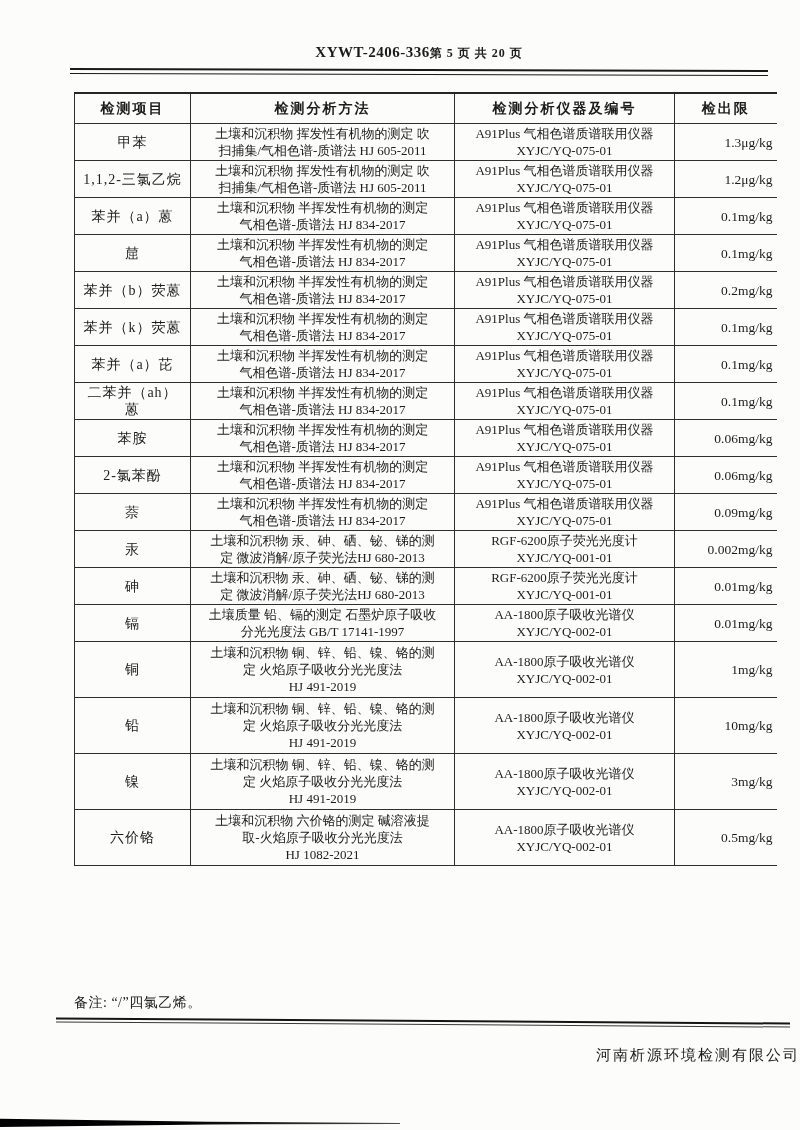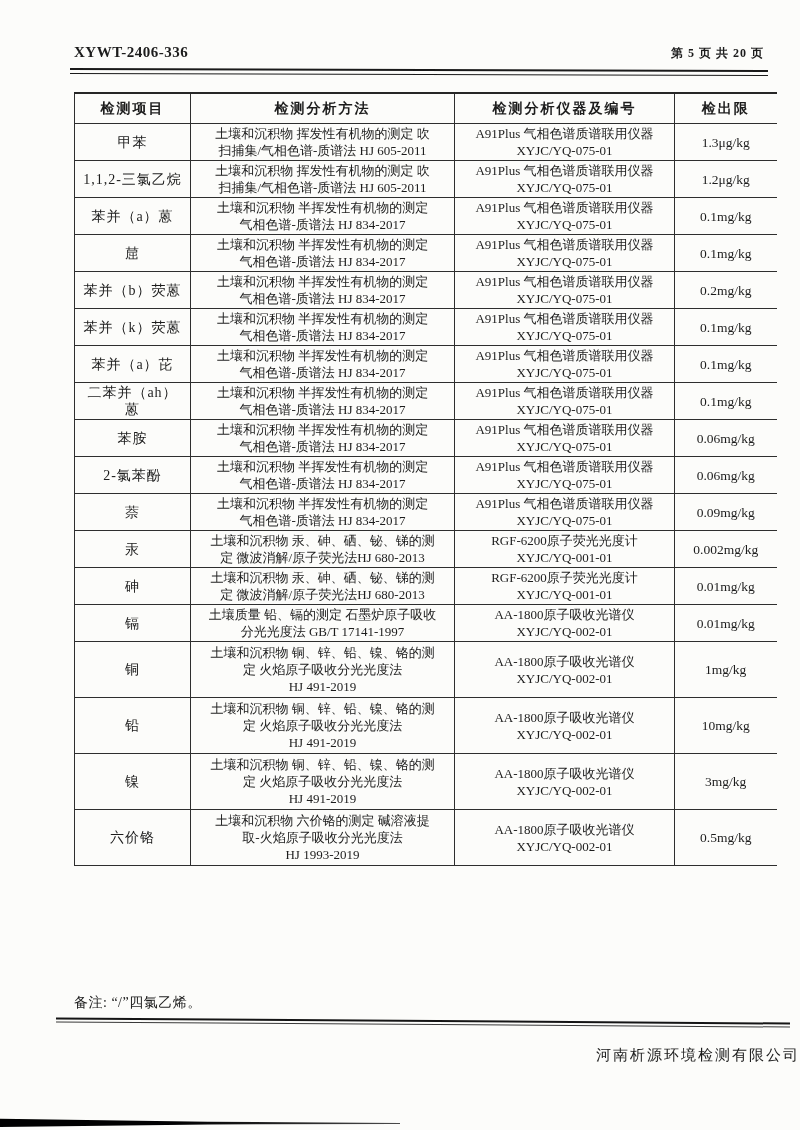--- a/index.html
+++ b/index.html
@@ -4,21 +4,21 @@
 <style>
   html,body{margin:0;padding:0;}
   body{width:800px;height:1130px;background:#e9e9e9;}
   .sheet{
     position:relative;width:800px;height:1130px;overflow:hidden;
     background:#fcfcfa;color:#1c1c1c;
     font-family:"Liberation Serif","DejaVu Serif",serif;
   }
   .top-header{
     position:absolute;left:74px;right:36px;top:44px;
-    display:flex;justify-content:space-between;align-items:baseline;
+    display:flex;justify-content:center;align-items:baseline;
   }
   .doc-number{font-size:15px;font-weight:bold;letter-spacing:.5px;}
   .page-indicator{font-size:12px;font-weight:600;letter-spacing:1px;}
   .double-rule{
     position:absolute;left:70px;right:32px;top:69px;height:3px;
     border-top:2px solid #1a1a1a;border-bottom:1px solid #1a1a1a;
     transform:rotate(0.15deg);
   }
   table.report{
     position:absolute;left:74px;top:92px;width:702px;
@@ -29,21 +29,21 @@
   col.c-instr{width:220px;} col.c-limit{width:102px;}
   th,td{
     border:1px solid #2e2e2e;text-align:center;vertical-align:middle;
     padding:1px 4px;font-size:13px;line-height:17px;color:#1c1c1c;
   }
   th:last-child,td:last-child{border-right:0;}
   thead th{font-size:14px;font-weight:600;height:27px;letter-spacing:2px;margin-left:28px;}
   td.pre{white-space:pre-line;}
   td.cell-item{font-size:14px;height:34px;letter-spacing:1px;}
   td.cell-method{height:34px;}
-  td.cell-limit{font-size:13.5px;}
+  td.cell-limit{font-size:13.5px;text-align:right;}
   tr.tall td.cell-item,tr.tall td.cell-method{height:53px;}
   .instr-line{line-height:17px;}
   .note{position:absolute;left:74px;top:994px;font-size:14px;letter-spacing:.5px;}
   .bottom-rule{
     position:absolute;left:56px;right:10px;top:1020px;height:2px;
     border-top:2px solid #151515;border-bottom:1px solid #3a3a3a;
     transform:rotate(0.4deg);
   }
   .company{
     position:absolute;left:0;right:0;top:1046px;text-align:right;
@@ -274,21 +274,21 @@
             <div class="instr-line">AA-1800原子吸收光谱仪</div>
             <div class="instr-line">XYJC/YQ-002-01</div>
           </td>
     <td class="cell-limit">3mg/kg</td>
   </tr>
 
   <tr class="tall">
     <td class="cell-item pre">六价铬</td>
     <td class="cell-method pre">土壤和沉积物 六价铬的测定 碱溶液提
 取-火焰原子吸收分光光度法
-HJ 1993-2019</td>
+HJ 1082-2021</td>
     <td class="cell-instrument">
             <div class="instr-line">AA-1800原子吸收光谱仪</div>
             <div class="instr-line">XYJC/YQ-002-01</div>
           </td>
     <td class="cell-limit">0.5mg/kg</td>
   </tr>
 </tbody>
   </table>
 
   <div class="note">备注: “/”四氯乙烯。</div>

